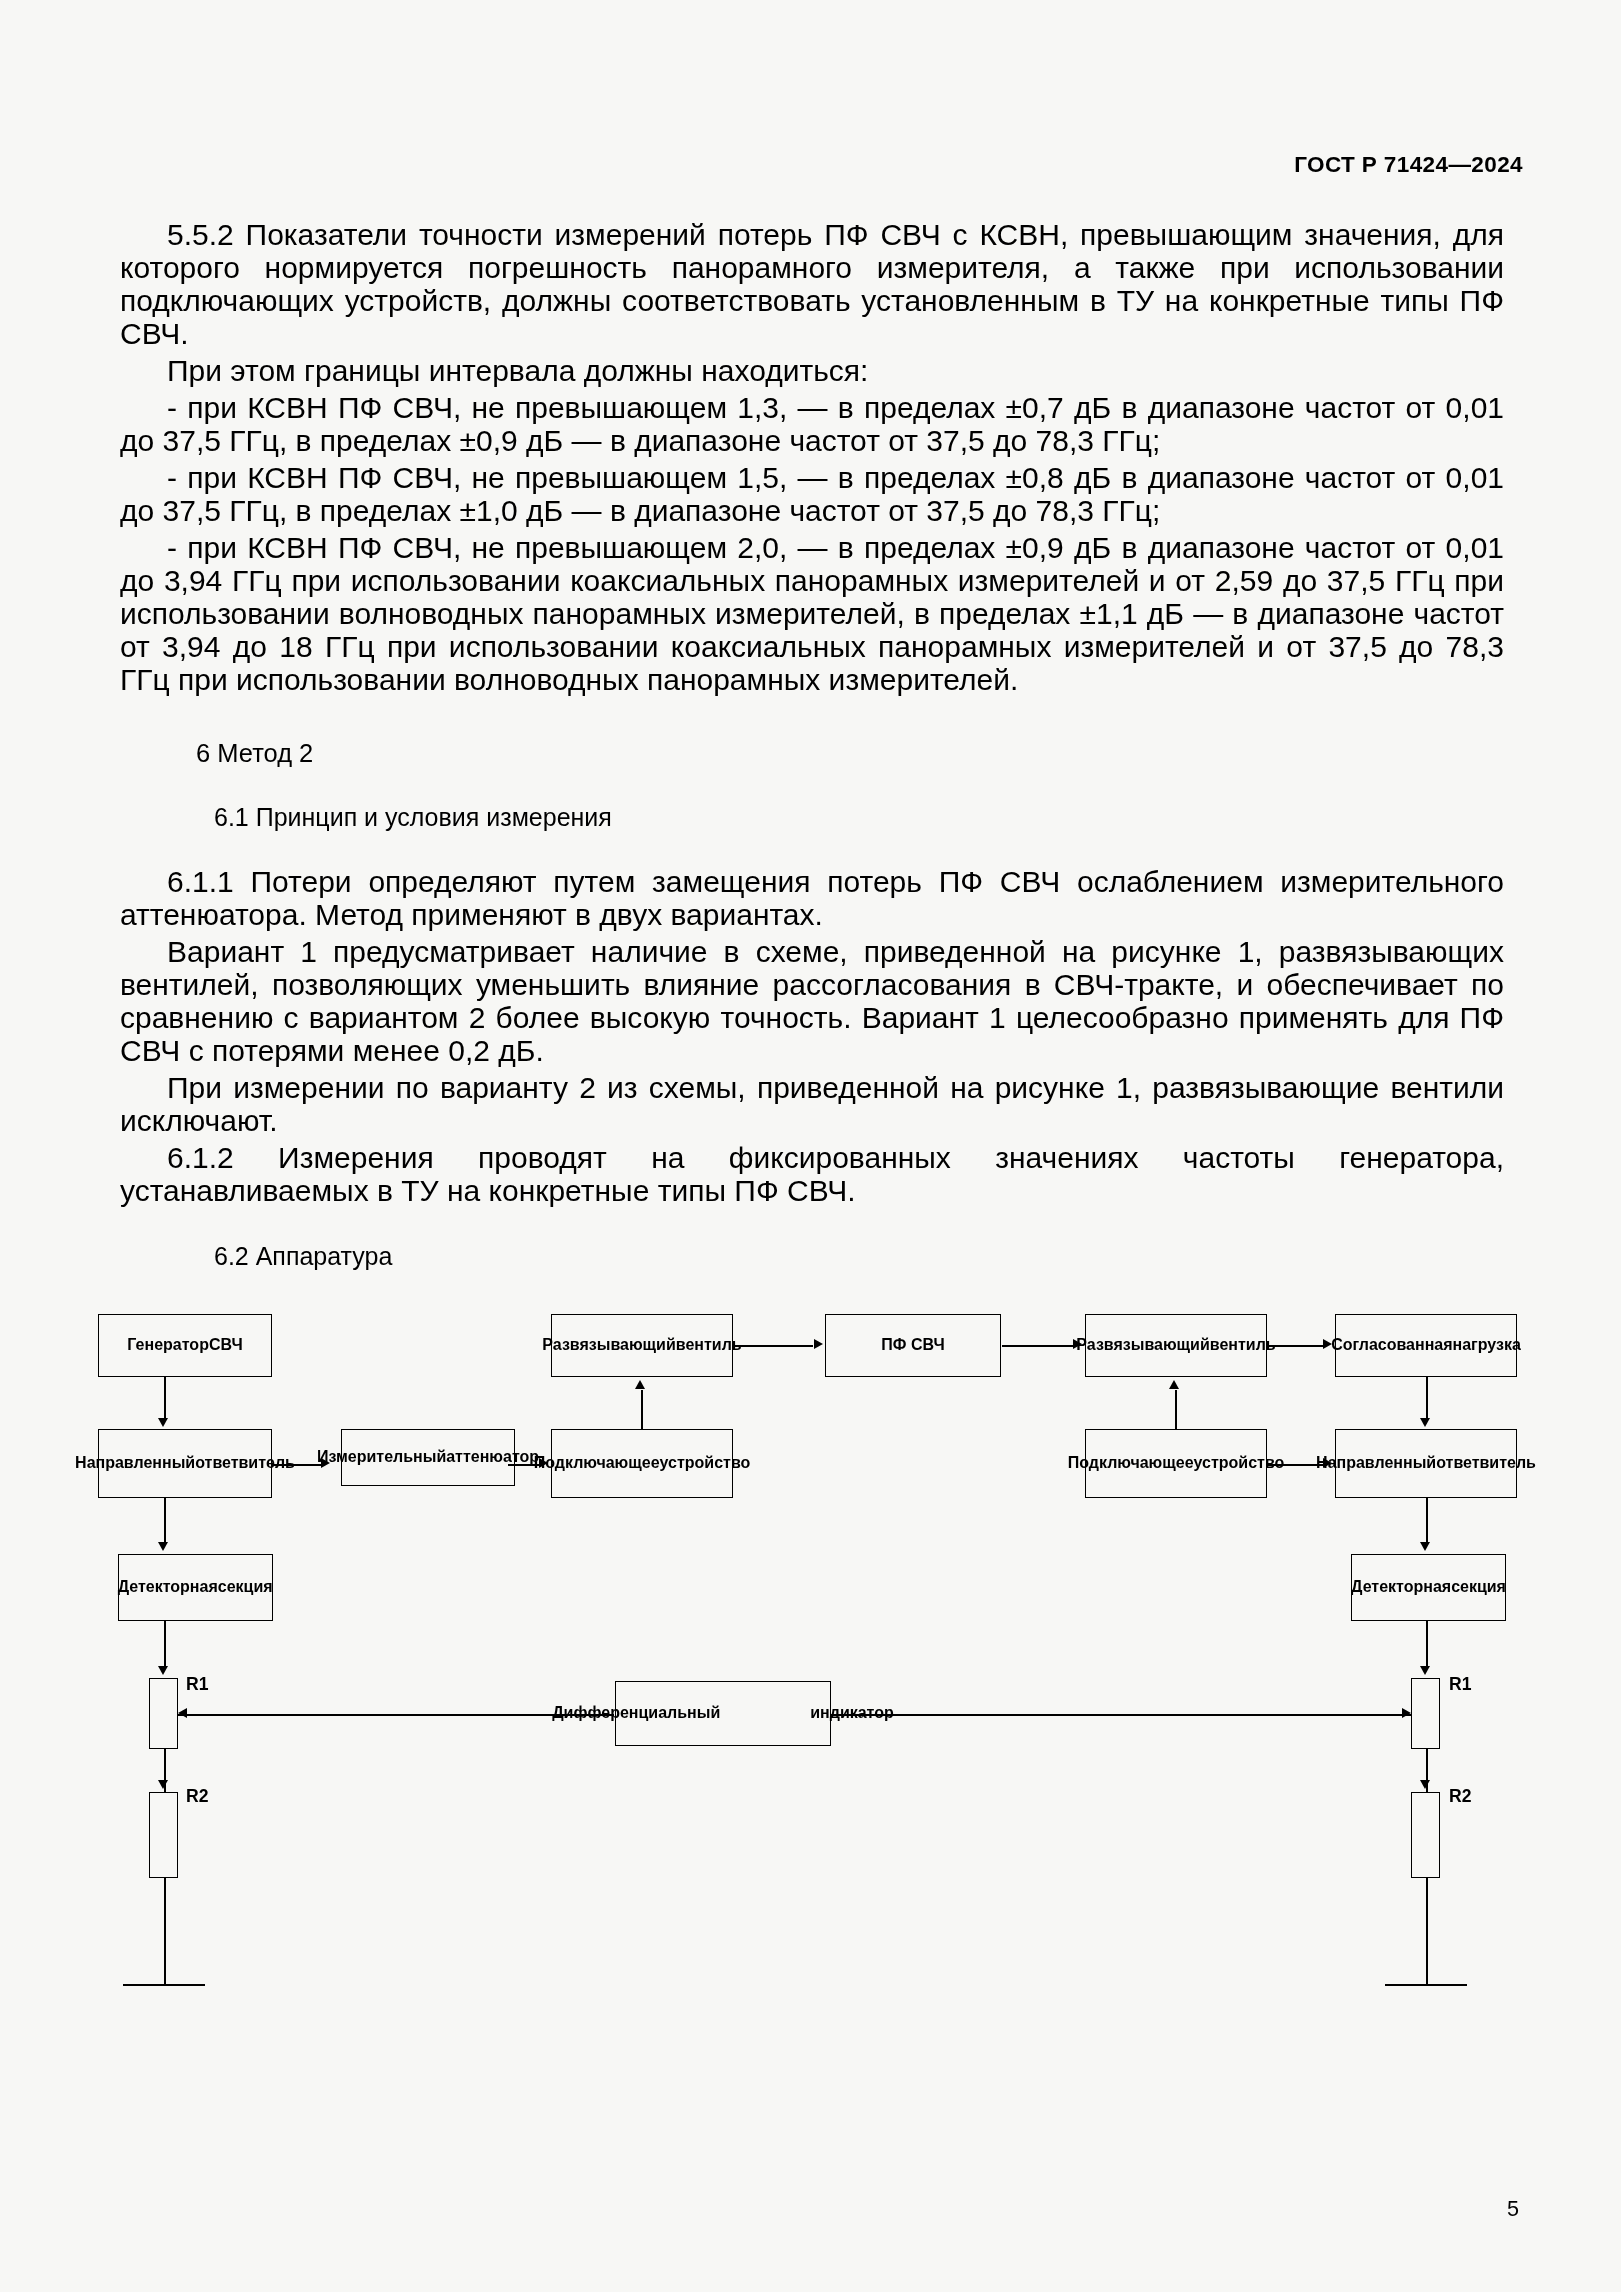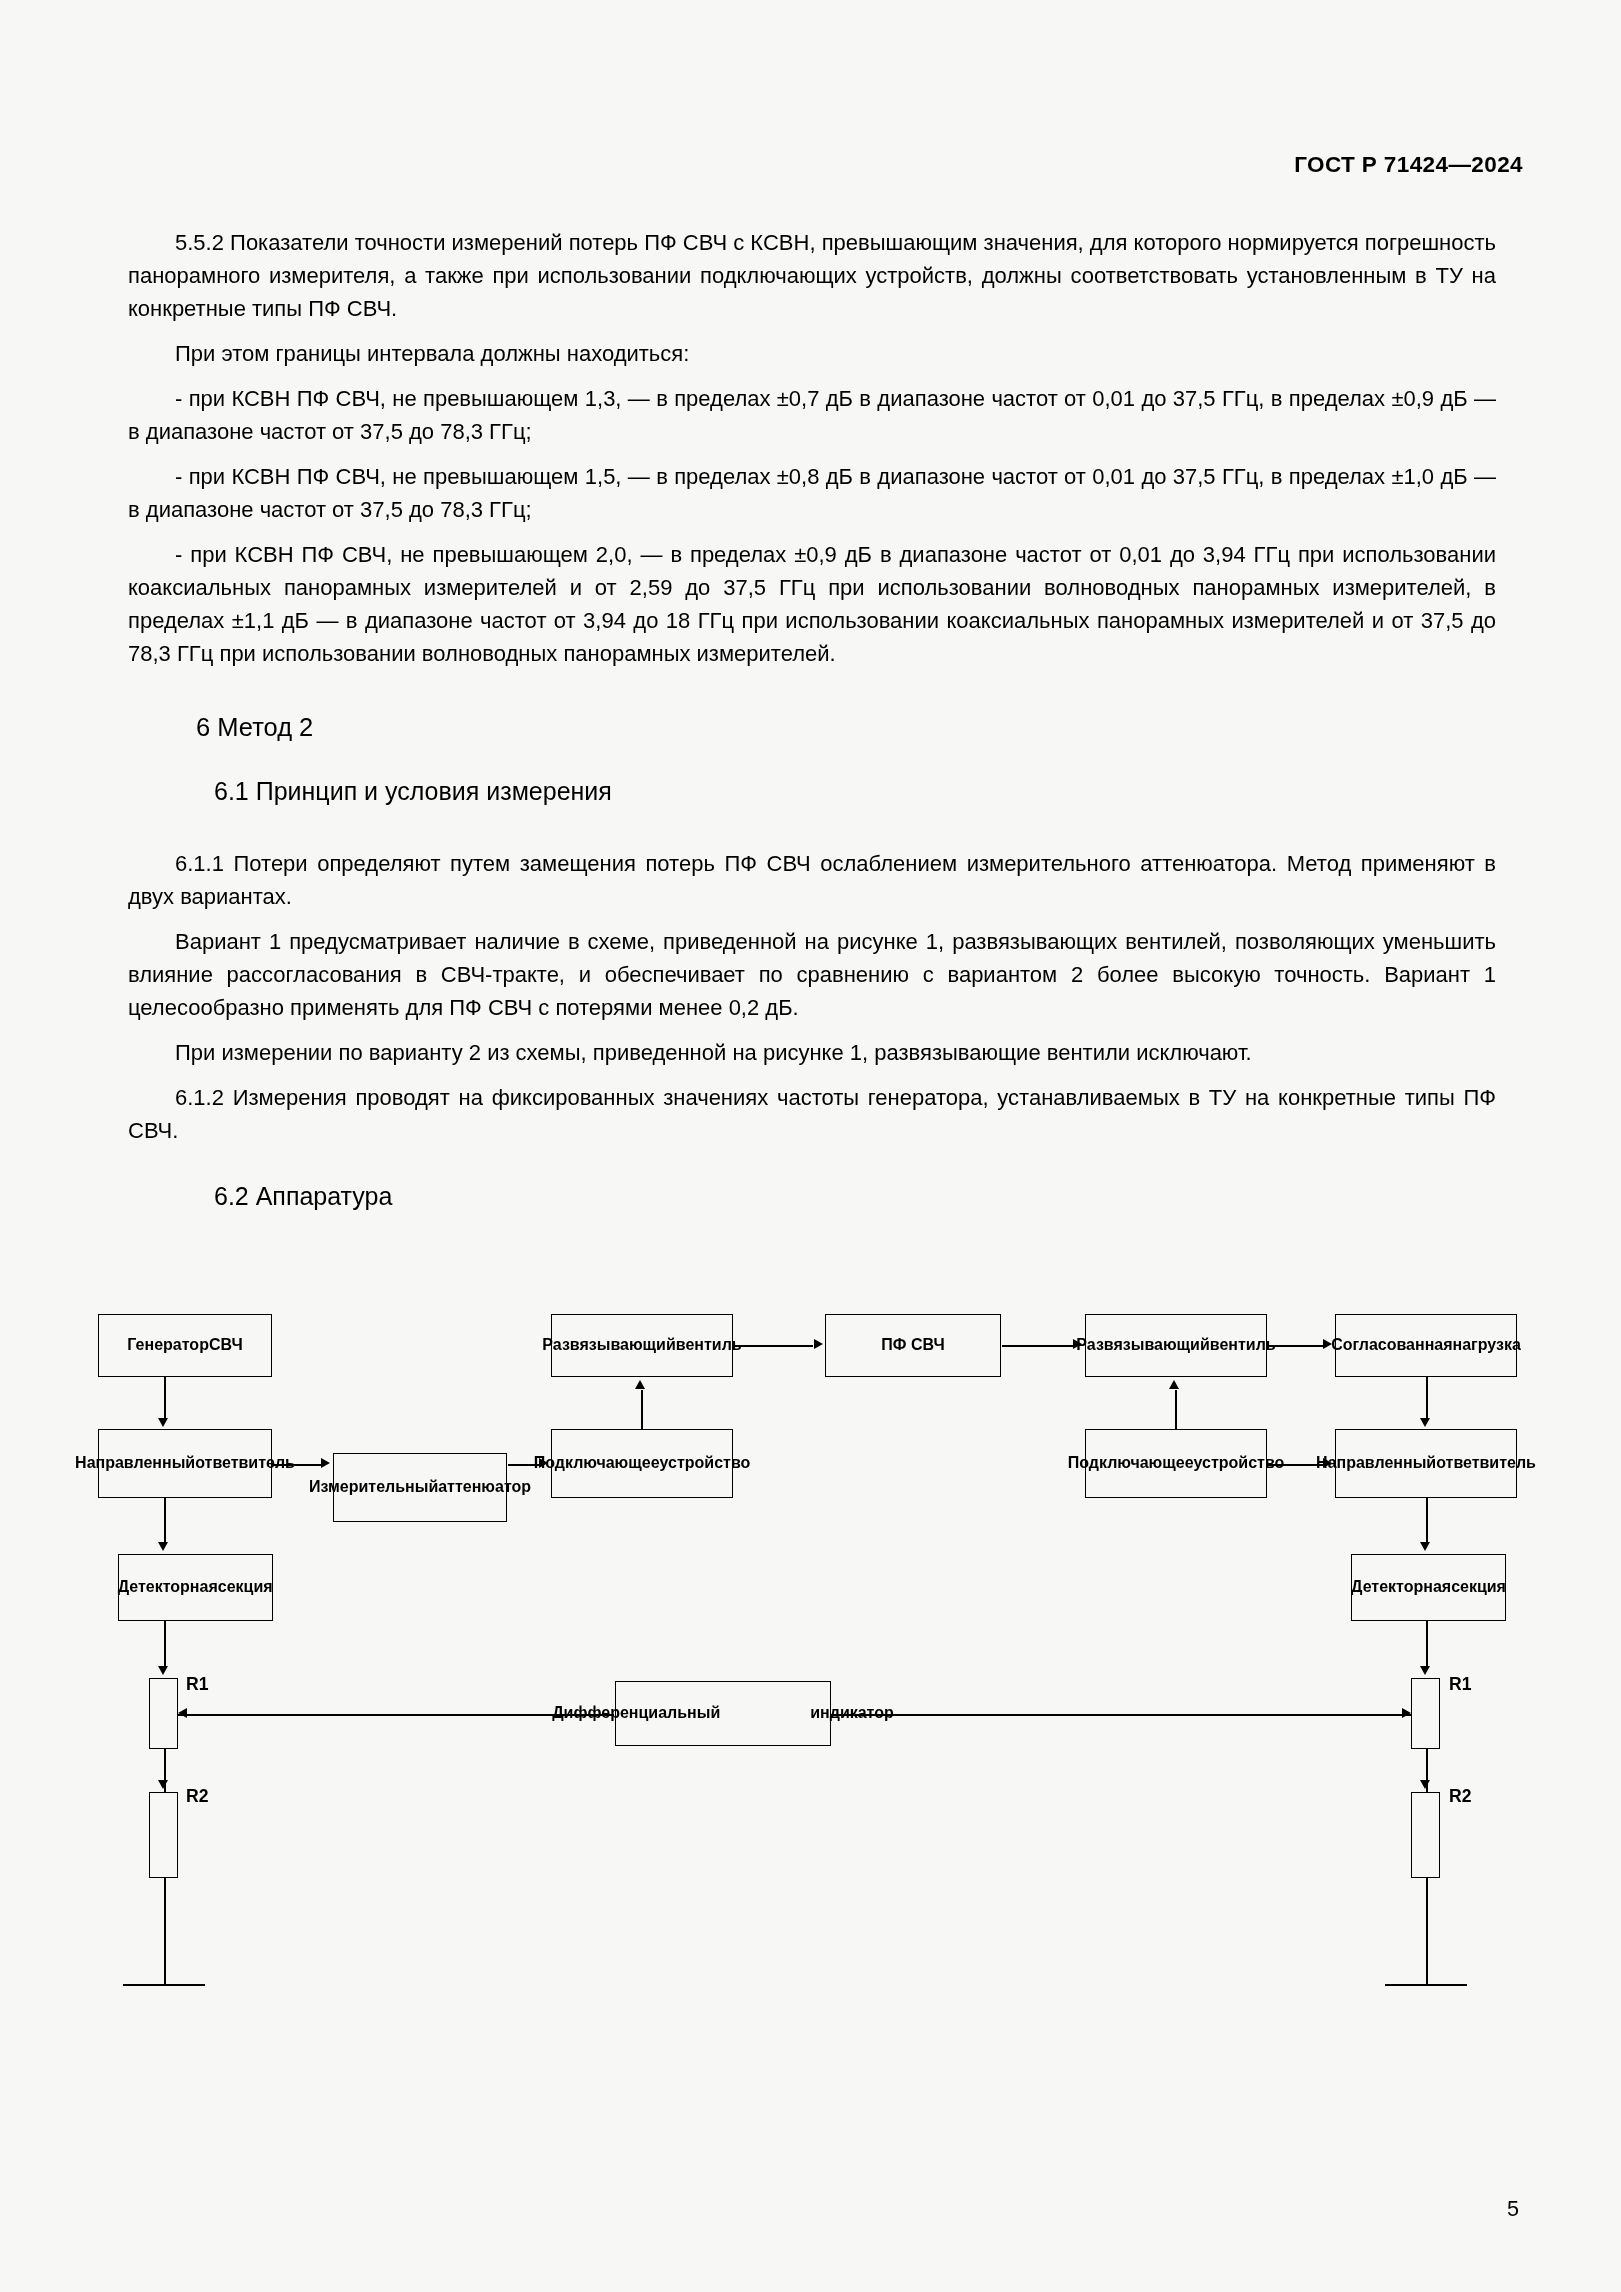--- a/index.html
+++ b/index.html
@@ -26,22 +26,22 @@
     font-weight: bold;
     letter-spacing: 0.4px;
   }
   .content {
     position: absolute;
     left: 116px;
     top: 214px;
     width: 1392px;
   }
   p {
-    margin: 12px;
-    font-size: 22px;
+    margin: 4px;
+    font-size: 30px;
     line-height: 33px;
     text-align: justify;
     text-justify: inter-word;
   }
   p.ind {
     text-indent: 47px;
   }
   h2.sec {
     margin: 43px 0 0 0;
     font-size: 25.5px;
@@ -187,21 +187,21 @@
         <br>
         <span>нагрузка</span>
       </div>
 
     <div class="box" style="left:0px; top:125px; width:174px; height:69px;">
         <span>Направленный</span>
         <br>
         <span>ответвитель</span>
       </div>
 
-    <div class="box" style="left:235px; top:125px; width:174px; height:69px;margin-top:24px;">
+    <div class="box" style="left:243px; top:125px; width:174px; height:57px;">
         <span>Измерительный</span>
         <br>
         <span>аттенюатор</span>
       </div>
 
     <div class="box" style="left:453px; top:125px; width:182px; height:69px;">
         <span>Подключающее</span>
         <br>
         <span>устройство</span>
       </div>

